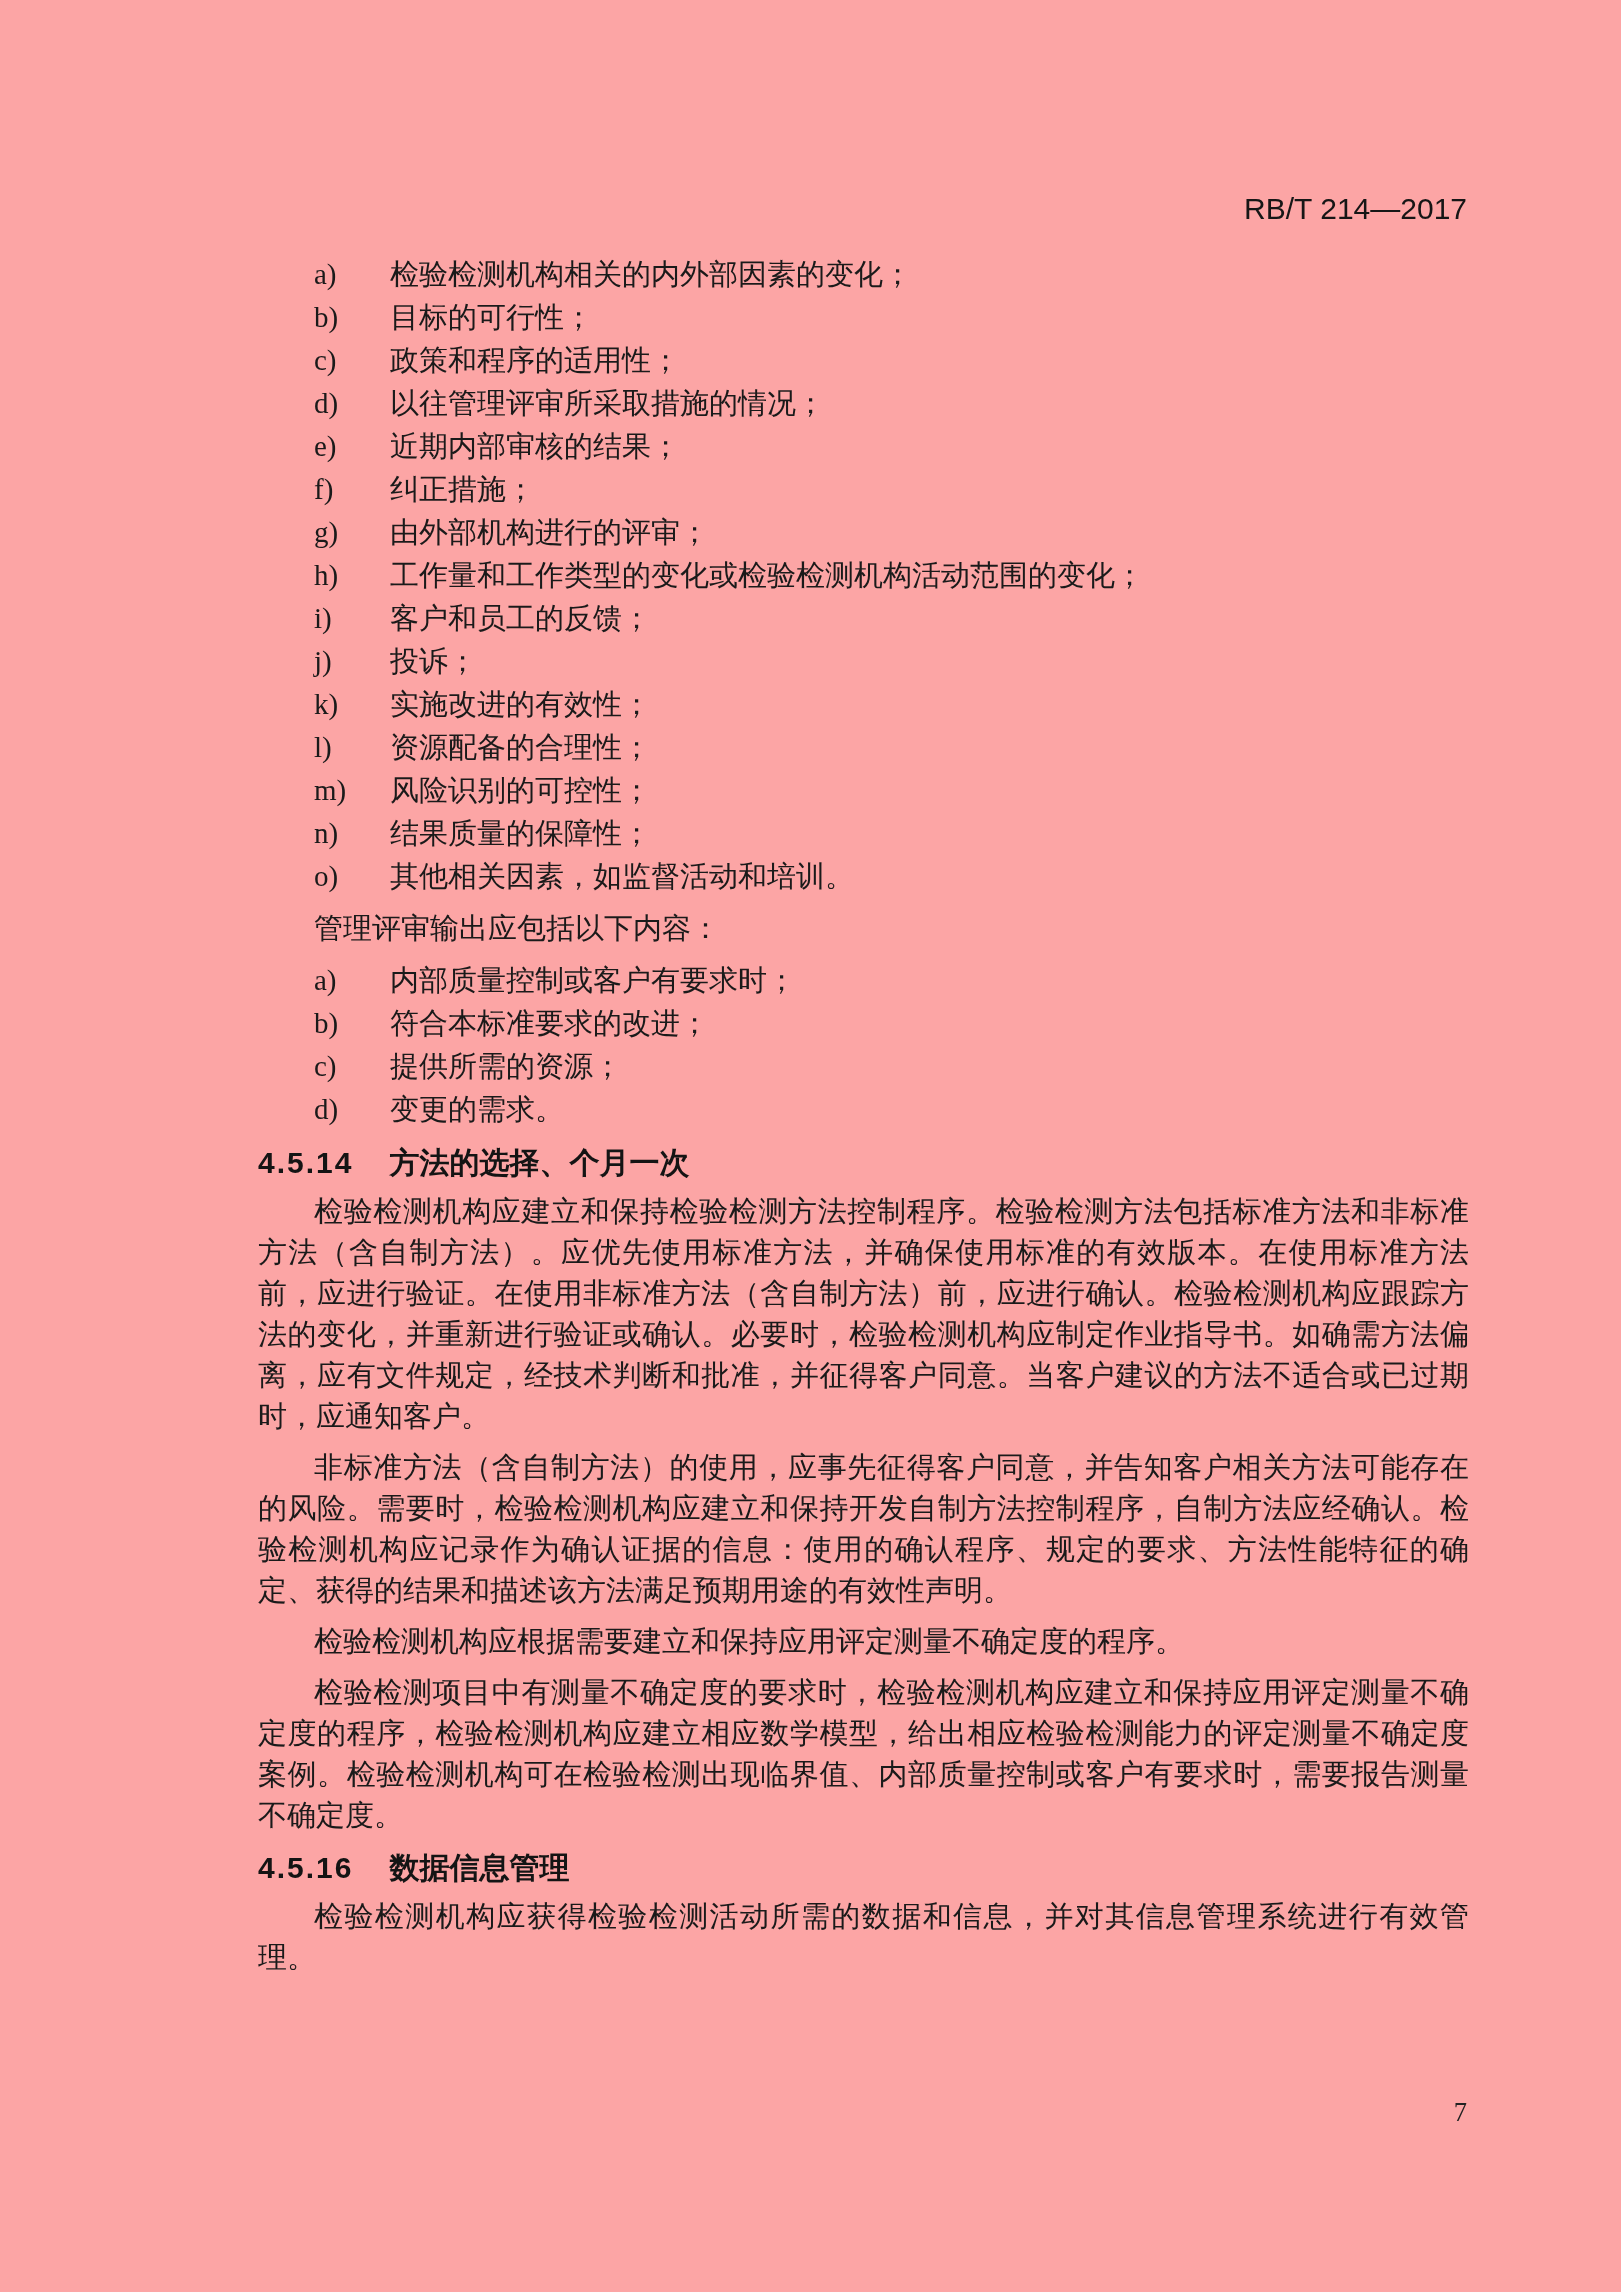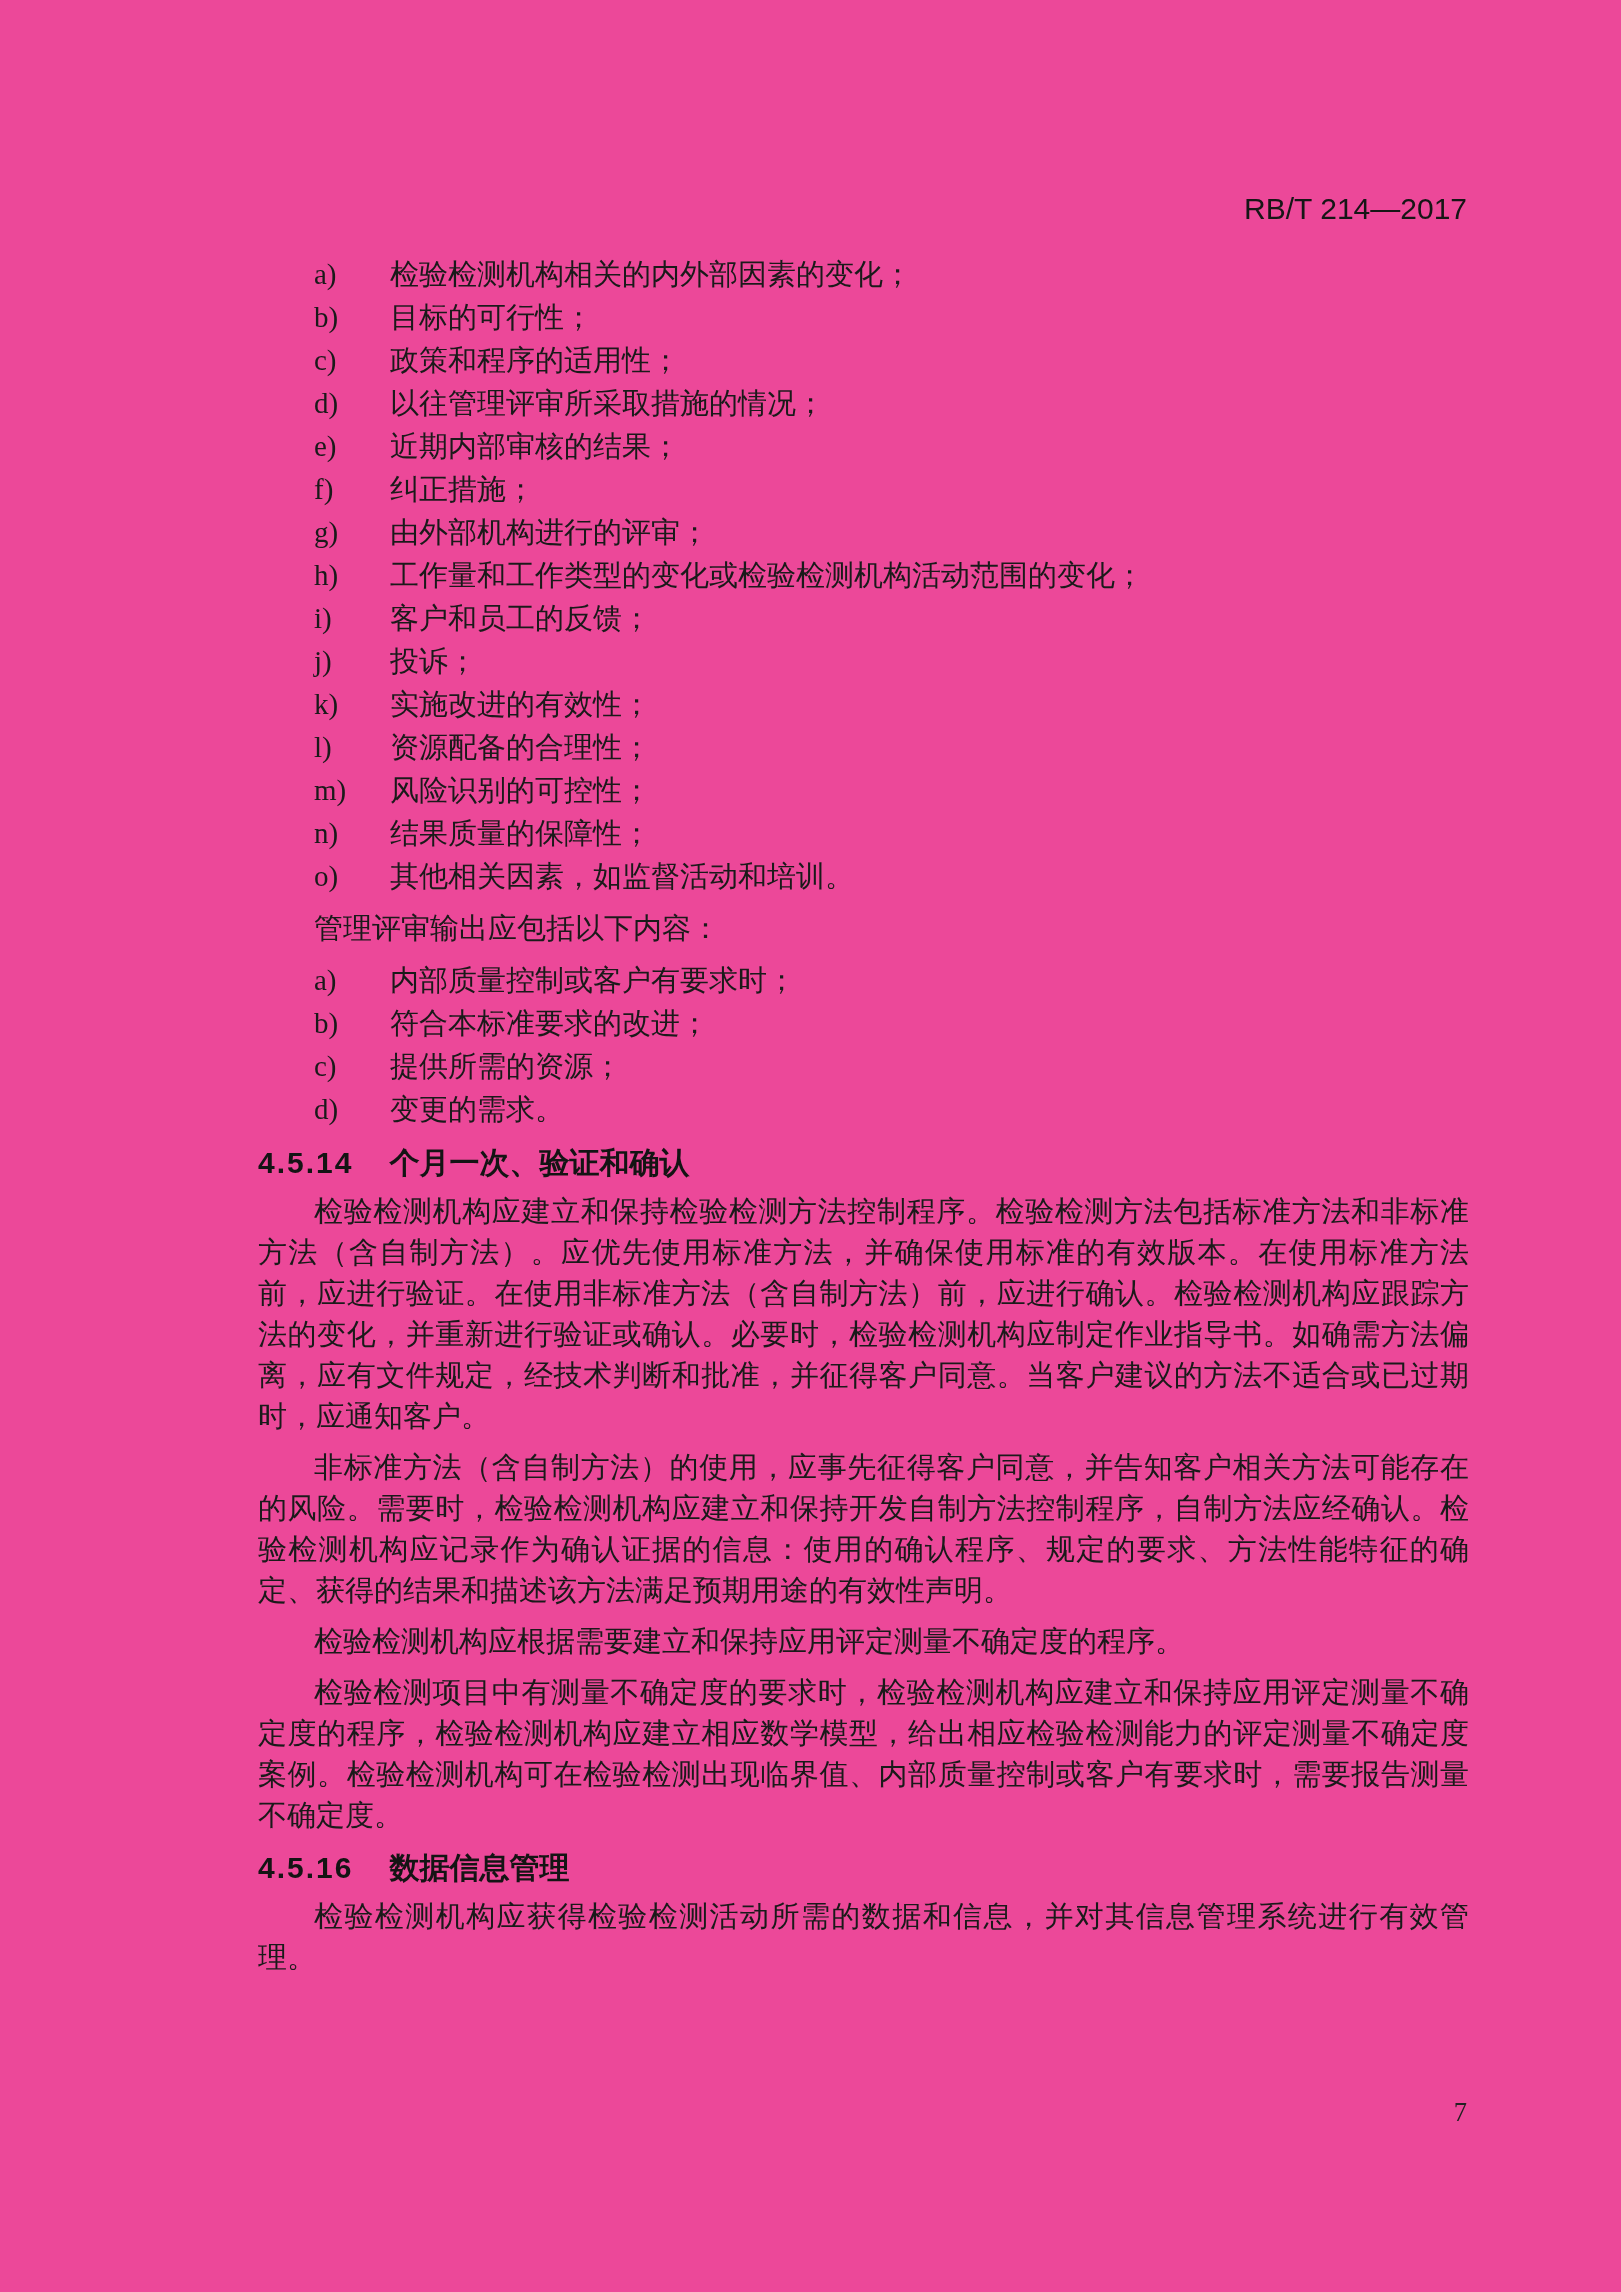--- a/index.html
+++ b/index.html
@@ -4,21 +4,21 @@
 <style>
   html, body {
     margin: 0;
     padding: 0;
     background: #ffffff;
   }
   .page {
     position: relative;
     width: 1621px;
     height: 2293px;
-    background: #ec4899;
+    background: #fca5a5;
     color: #1a1a1a;
     font-family: "Liberation Serif", "DejaVu Serif", serif;
     overflow: hidden;
   }
   .doc-header {
     position: absolute;
     top: 192px;
     right: 154px;
     font-family: "Liberation Sans", "DejaVu Sans", sans-serif;
     font-size: 30px;
@@ -161,21 +161,21 @@
         </div>
         <div class="list-item">
           <span class="li-label">c)</span>
           <span class="li-text">提供所需的资源；</span>
         </div>
         <div class="list-item">
           <span class="li-label">d)</span>
           <span class="li-text">变更的需求。</span>
         </div>
       </div>
-      <div class="heading"><span class="h-num">4.5.14</span><span class="h-title">个月一次、验证和确认</span></div>
+      <div class="heading"><span class="h-num">4.5.14</span><span class="h-title">方法的选择、个月一次</span></div>
       <p class="para">检验检测机构应建立和保持检验检测方法控制程序。检验检测方法包括标准方法和非标准方法（含自制方法）。应优先使用标准方法，并确保使用标准的有效版本。在使用标准方法前，应进行验证。在使用非标准方法（含自制方法）前，应进行确认。检验检测机构应跟踪方法的变化，并重新进行验证或确认。必要时，检验检测机构应制定作业指导书。如确需方法偏离，应有文件规定，经技术判断和批准，并征得客户同意。当客户建议的方法不适合或已过期时，应通知客户。</p>
       <p class="para">非标准方法（含自制方法）的使用，应事先征得客户同意，并告知客户相关方法可能存在的风险。需要时，检验检测机构应建立和保持开发自制方法控制程序，自制方法应经确认。检验检测机构应记录作为确认证据的信息：使用的确认程序、规定的要求、方法性能特征的确定、获得的结果和描述该方法满足预期用途的有效性声明。</p>
       <p class="para">检验检测机构应根据需要建立和保持应用评定测量不确定度的程序。</p>
       <p class="para">检验检测项目中有测量不确定度的要求时，检验检测机构应建立和保持应用评定测量不确定度的程序，检验检测机构应建立相应数学模型，给出相应检验检测能力的评定测量不确定度案例。检验检测机构可在检验检测出现临界值、内部质量控制或客户有要求时，需要报告测量不确定度。</p>
       <div class="heading"><span class="h-num">4.5.16</span><span class="h-title">数据信息管理</span></div>
       <p class="para">检验检测机构应获得检验检测活动所需的数据和信息，并对其信息管理系统进行有效管理。</p>
     </main>
 
   <div class="page-number">7</div>
 </div>

